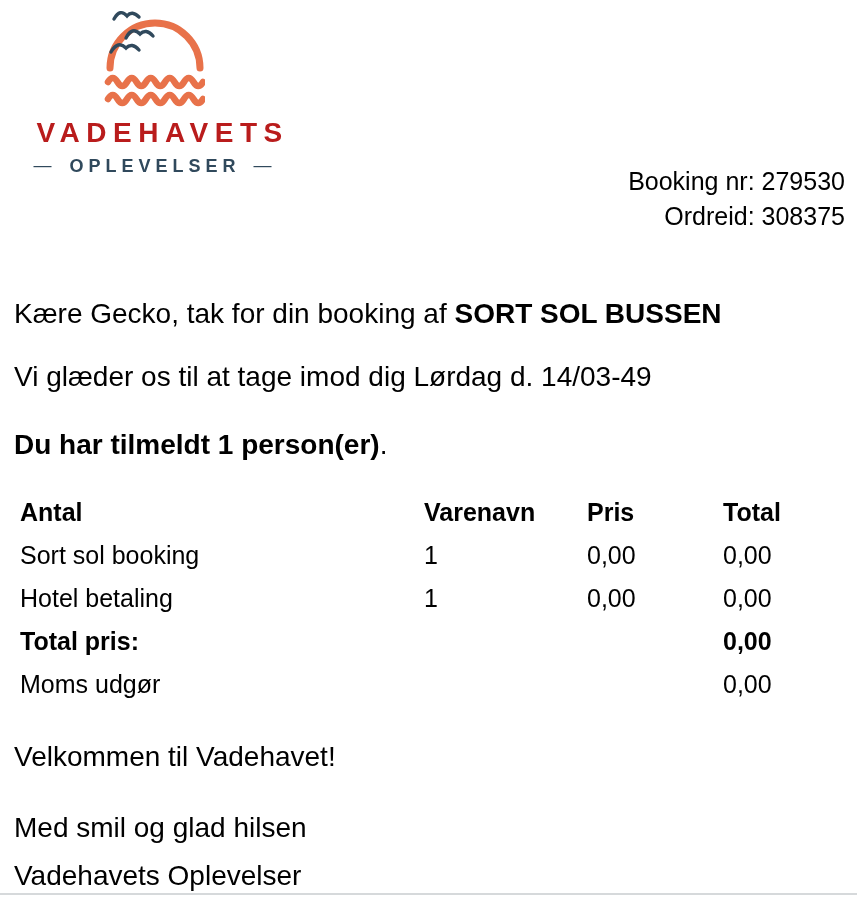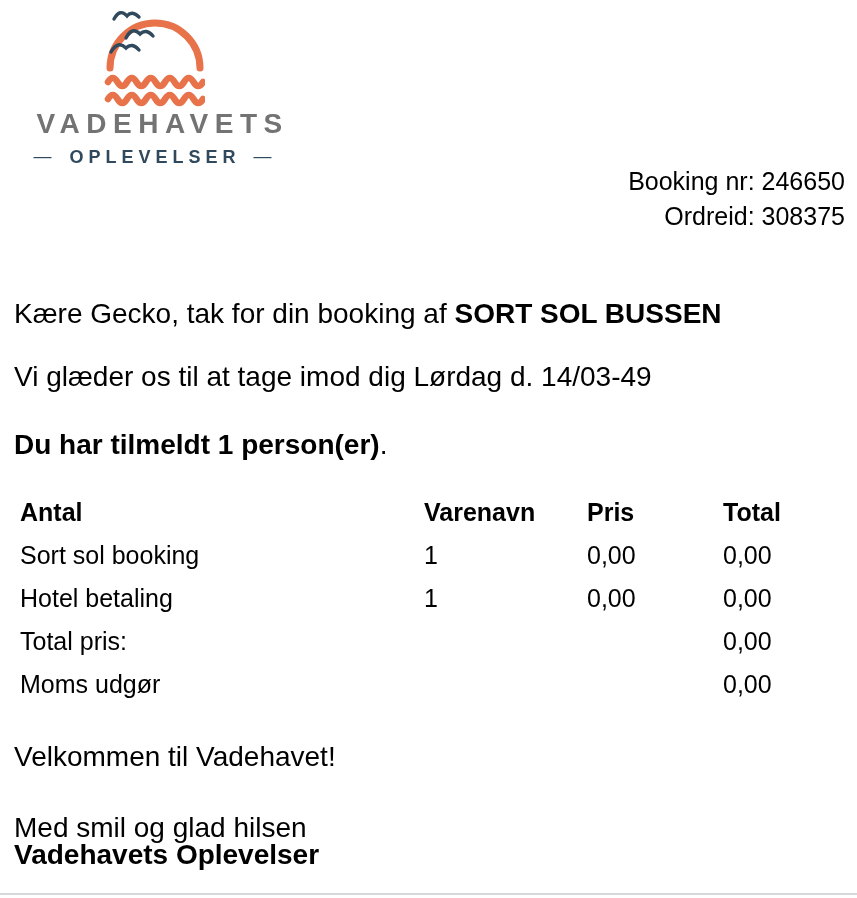--- a/index.html
+++ b/index.html
@@ -10,23 +10,24 @@
     color: #000000;
     position: relative;
     overflow: hidden;
   }
   .abs { position: absolute; }
 
   
   .logo { left: 30px; top: 4px; width: 245px; text-align: center; }
   .logo svg { display: block; margin: 0 auto; }
   .logo-title {
+    margin-top: 9px;
     font-size: 28px; font-weight: 700;
     letter-spacing: 6.5px; text-indent: 6.5px;
-    color: #737373;
+    color: #b91c1c;
     white-space: nowrap;
   }
   .logo-sub {
     margin-top: 7px;
     display: flex; align-items: center; justify-content: center; gap: 13px;
     font-size: 18px; font-weight: 700;
     color: #30495C;
   }
   .logo-sub .subtxt { letter-spacing: 5px; text-indent: 5px; white-space: nowrap; }
   .logo-sub .dash { font-weight: 400; transform: translateY(-1px); }
@@ -50,28 +51,28 @@
   .order-table {
     left: 20px; top: 498px; width: 837px;
     display: grid;
     grid-template-columns: 404px 163px 136px 1fr;
     grid-auto-rows: 43px;
     font-size: 25px;
     align-items: start;
   }
   .order-table .cell { white-space: nowrap; }
   .order-table .hdr { font-weight: 700; }
-  .order-table .bold { font-weight: 400; }
+  .order-table .bold { font-weight: 700; }
   .order-table .col4 { grid-column: 4; }
   .order-table .col1 { grid-column: 1; }
 
   
   .f1 { top: 741px; }
   .f2 { top: 812px; text-align: center; }
-  .f3 { top: 839px; font-weight: bold; }
+  .f3 { top: 860px; }
 
   .bottom-rule {
     left: 0; right: 0; top: 893px; height: 2px;
     background: #d6d9db;
   }
 </style>
 </head>
 <body>
 
 <div class="abs logo">
@@ -88,21 +89,21 @@
   </svg>
   <div class="logo-title">VADEHAVETS</div>
   <div class="logo-sub">
     <span class="dash">—</span>
     <span class="subtxt">OPLEVELSER</span>
     <span class="dash">—</span>
   </div>
 </div>
 
 <div class="abs booking-info">
-  <div><span>Booking nr:</span> <span>246650</span></div>
+  <div><span>Booking nr:</span> <span>279530</span></div>
   <div><span>Ordreid:</span> <span>308375</span></div>
 </div>
 
 <div class="abs para p1"><span>Kære Gecko, tak for din booking af </span><span class="b">SORT SOL BUSSEN</span></div>
 
 <div class="abs para p2">Vi glæder os til at tage imod dig Lørdag d. 14/03-49</div>
 
 <div class="abs para p3"><span>Du har tilmeldt 1 person(er)</span><span class="suffix">.</span></div>
 
 <div class="abs order-table">

